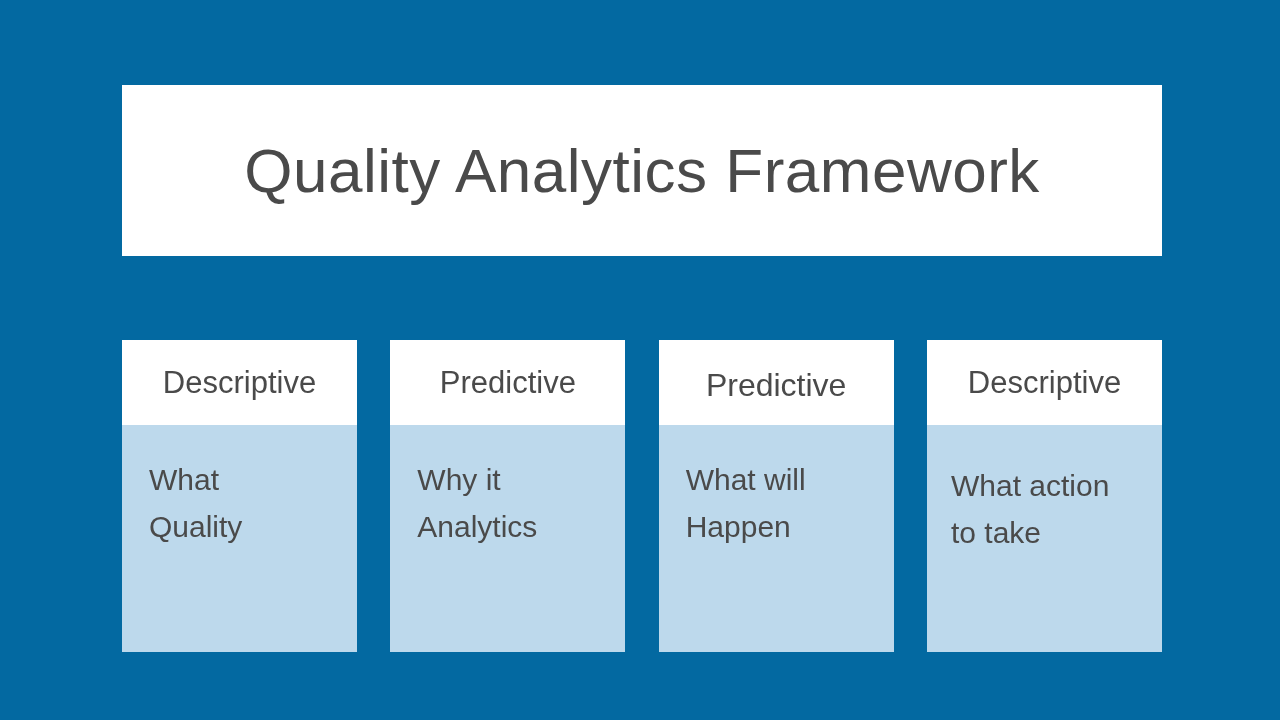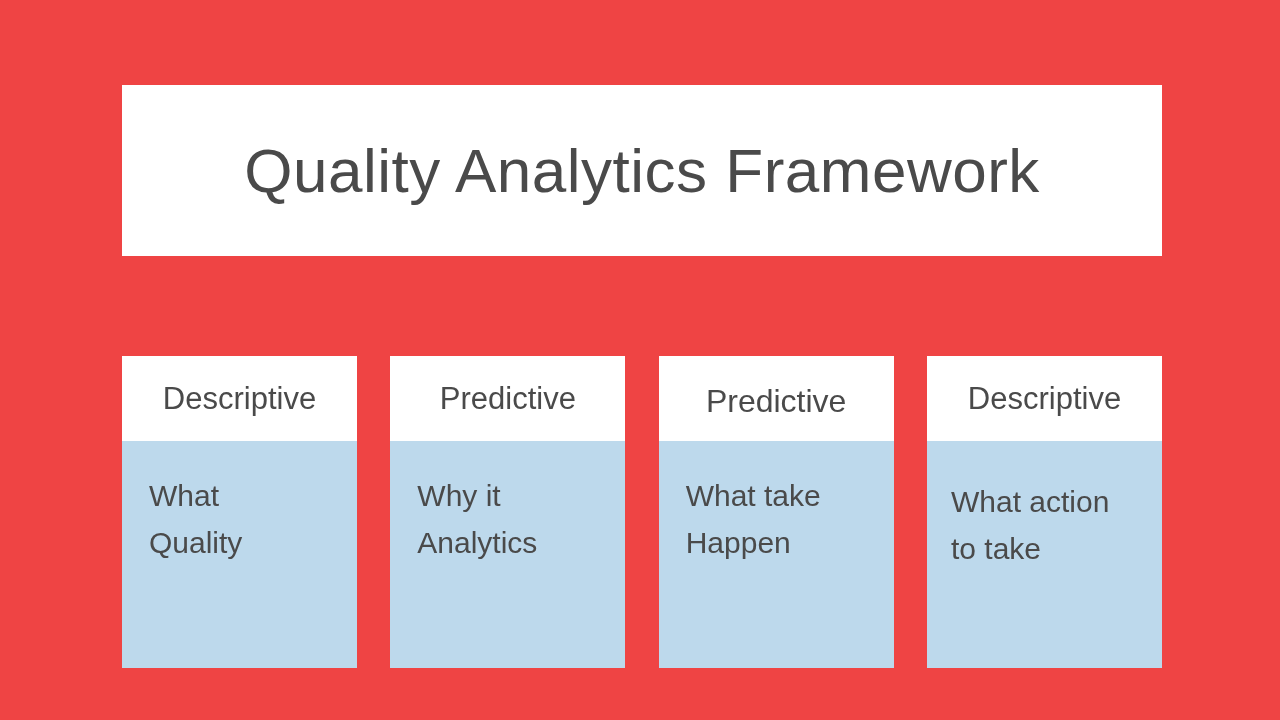--- a/index.html
+++ b/index.html
@@ -10,21 +10,21 @@
     width: 1280px;
     height: 720px;
     overflow: hidden;
     font-family: "Liberation Sans", sans-serif;
     background: #1c7fc3;
   }
   #slide {
     position: relative;
     width: 1280px;
     height: 720px;
-    background: #ef4444;
+    background: #0369a1;
   }
 
   
   #title-banner {
     position: absolute;
     left: 122px;
     top: 85px;
     width: 1040px;
     height: 171px;
     background: #ffffff;
@@ -43,21 +43,20 @@
 
   
   #cards-row {
     position: absolute;
     left: 122px;
     top: 340px;
     width: 1040px;
     height: 312px;
     display: flex;
     justify-content: space-between;
-    margin-top: 16px;
   }
   .card {
     width: 235px;
     height: 312px;
     display: flex;
     flex-direction: column;
     background: #bdd9ec;
   }
   .card-header {
     height: 85px;
@@ -123,21 +122,21 @@
         <span class="card-body-text">Why it
 Analytics</span>
       </div>
     </div>
 
     <div class="card c3">
       <div class="card-header">
         <span class="card-header-text">Predictive</span>
       </div>
       <div class="card-body">
-        <span class="card-body-text">What take
+        <span class="card-body-text">What will
 Happen</span>
       </div>
     </div>
 
     <div class="card c4">
       <div class="card-header">
         <span class="card-header-text">Descriptive</span>
       </div>
       <div class="card-body">
         <span class="card-body-text">What action

